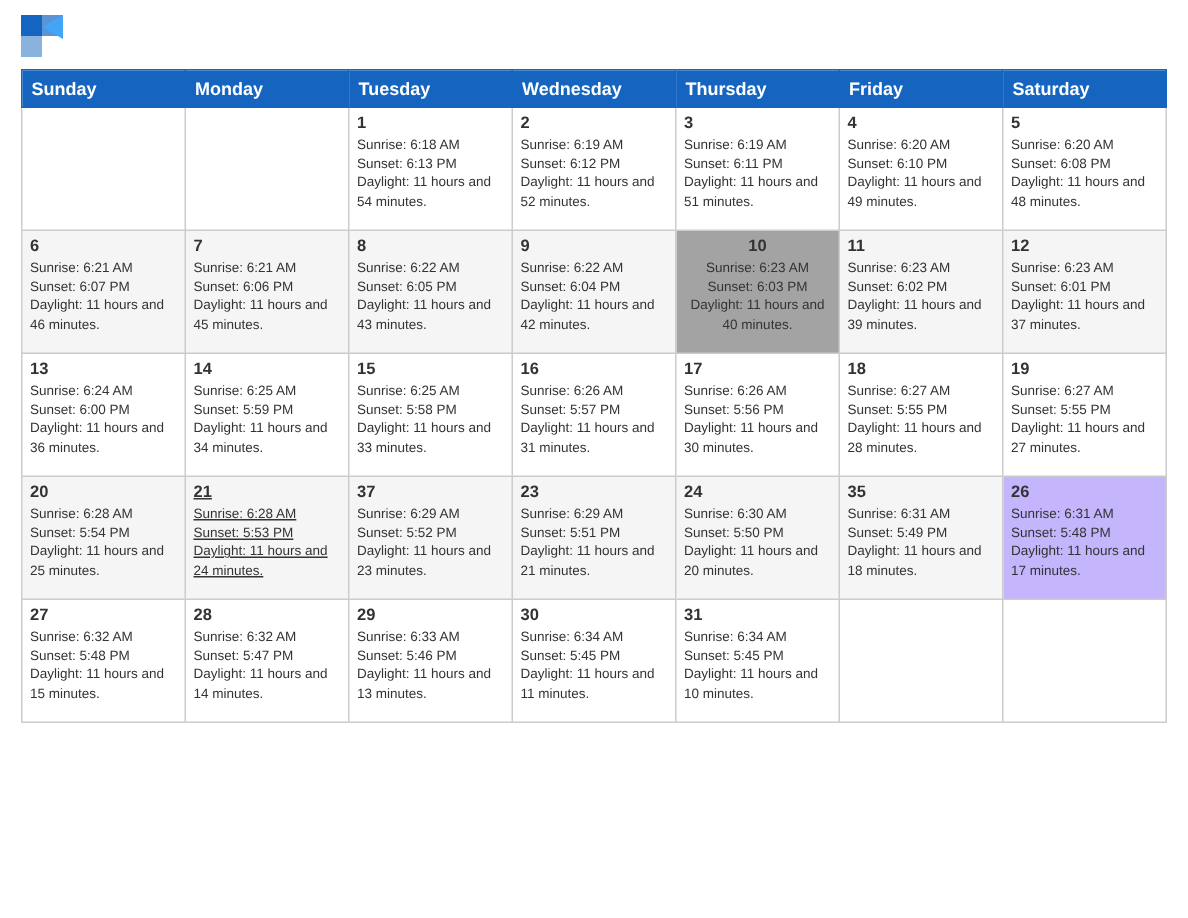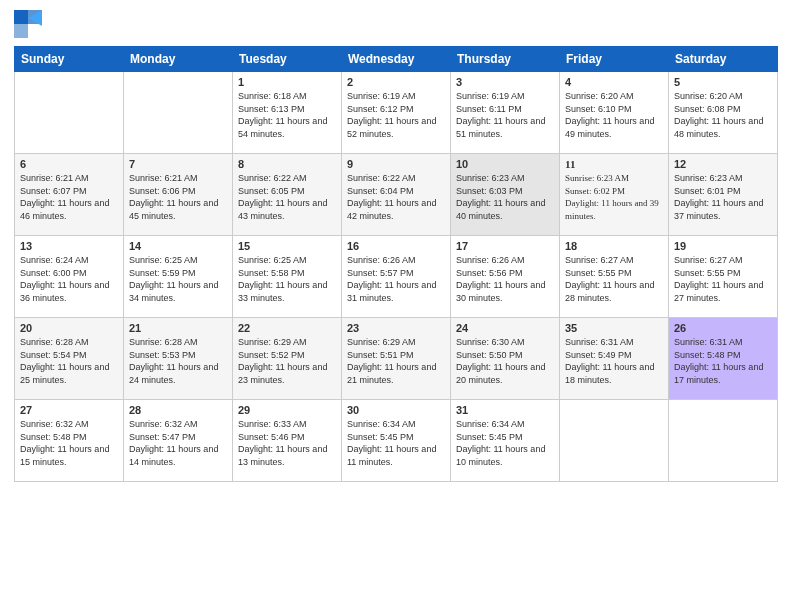--- a/index.html
+++ b/index.html
@@ -135,37 +135,37 @@
           <td><span class="day-num">2</span><span class="cell-text">Sunrise: 6:19 AM<br>Sunset: 6:12 PM<br>Daylight: 11 hours and 52 minutes.</span></td>
           <td><span class="day-num">3</span><span class="cell-text">Sunrise: 6:19 AM<br>Sunset: 6:11 PM<br>Daylight: 11 hours and 51 minutes.</span></td>
           <td><span class="day-num">4</span><span class="cell-text">Sunrise: 6:20 AM<br>Sunset: 6:10 PM<br>Daylight: 11 hours and 49 minutes.</span></td>
           <td><span class="day-num">5</span><span class="cell-text">Sunrise: 6:20 AM<br>Sunset: 6:08 PM<br>Daylight: 11 hours and 48 minutes.</span></td>
         </tr>
         <tr>
           <td style="background: rgb(245, 245, 245);"><span class="day-num">6</span><span class="cell-text">Sunrise: 6:21 AM<br>Sunset: 6:07 PM<br>Daylight: 11 hours and 46 minutes.</span></td>
           <td style="background: rgb(245, 245, 245);"><span class="day-num">7</span><span class="cell-text">Sunrise: 6:21 AM<br>Sunset: 6:06 PM<br>Daylight: 11 hours and 45 minutes.</span></td>
           <td style="background: rgb(245, 245, 245);"><span class="day-num">8</span><span class="cell-text">Sunrise: 6:22 AM<br>Sunset: 6:05 PM<br>Daylight: 11 hours and 43 minutes.</span></td>
           <td style="background: rgb(245, 245, 245);"><span class="day-num">9</span><span class="cell-text">Sunrise: 6:22 AM<br>Sunset: 6:04 PM<br>Daylight: 11 hours and 42 minutes.</span></td>
-          <td style="background: #e5e5e5;"><span class="day-num">10</span><span class="cell-text">Sunrise: 6:23 AM<br>Sunset: 6:03 PM<br>Daylight: 11 hours and 40 minutes.</span></td>
-          <td style="background: rgb(245, 245, 245); font-family: Liberation Serif, serif;"><span class="day-num">11</span><span class="cell-text">Sunrise: 6:23 AM<br>Sunset: 6:02 PM<br>Daylight: 11 hours and 39 minutes.</span></td>
+          <td style="background: #a3a3a3; text-align: center;"><span class="day-num">10</span><span class="cell-text">Sunrise: 6:23 AM<br>Sunset: 6:03 PM<br>Daylight: 11 hours and 40 minutes.</span></td>
+          <td style="background: rgb(245, 245, 245);"><span class="day-num">11</span><span class="cell-text">Sunrise: 6:23 AM<br>Sunset: 6:02 PM<br>Daylight: 11 hours and 39 minutes.</span></td>
           <td style="background: rgb(245, 245, 245); margin-top: 23px;"><span class="day-num">12</span><span class="cell-text">Sunrise: 6:23 AM<br>Sunset: 6:01 PM<br>Daylight: 11 hours and 37 minutes.</span></td>
         </tr>
         <tr>
           <td><span class="day-num">13</span><span class="cell-text">Sunrise: 6:24 AM<br>Sunset: 6:00 PM<br>Daylight: 11 hours and 36 minutes.</span></td>
           <td><span class="day-num">14</span><span class="cell-text">Sunrise: 6:25 AM<br>Sunset: 5:59 PM<br>Daylight: 11 hours and 34 minutes.</span></td>
           <td><span class="day-num">15</span><span class="cell-text">Sunrise: 6:25 AM<br>Sunset: 5:58 PM<br>Daylight: 11 hours and 33 minutes.</span></td>
           <td><span class="day-num">16</span><span class="cell-text">Sunrise: 6:26 AM<br>Sunset: 5:57 PM<br>Daylight: 11 hours and 31 minutes.</span></td>
           <td><span class="day-num">17</span><span class="cell-text">Sunrise: 6:26 AM<br>Sunset: 5:56 PM<br>Daylight: 11 hours and 30 minutes.</span></td>
           <td><span class="day-num">18</span><span class="cell-text">Sunrise: 6:27 AM<br>Sunset: 5:55 PM<br>Daylight: 11 hours and 28 minutes.</span></td>
           <td><span class="day-num">19</span><span class="cell-text">Sunrise: 6:27 AM<br>Sunset: 5:55 PM<br>Daylight: 11 hours and 27 minutes.</span></td>
         </tr>
         <tr>
           <td style="background: rgb(245, 245, 245);"><span class="day-num">20</span><span class="cell-text">Sunrise: 6:28 AM<br>Sunset: 5:54 PM<br>Daylight: 11 hours and 25 minutes.</span></td>
-          <td style="background: rgb(245, 245, 245);"><span class="day-num">21</span><span class="cell-text">Sunrise: 6:28 AM<br>Sunset: 5:53 PM<br>Daylight: 11 hours and 24 minutes.</span></td>
-          <td style="background: rgb(245, 245, 245);"><span class="day-num">22</span><span class="cell-text">Sunrise: 6:29 AM<br>Sunset: 5:52 PM<br>Daylight: 11 hours and 23 minutes.</span></td>
+          <td style="background: rgb(245, 245, 245); text-decoration: underline;"><span class="day-num">21</span><span class="cell-text">Sunrise: 6:28 AM<br>Sunset: 5:53 PM<br>Daylight: 11 hours and 24 minutes.</span></td>
+          <td style="background: rgb(245, 245, 245);"><span class="day-num">37</span><span class="cell-text">Sunrise: 6:29 AM<br>Sunset: 5:52 PM<br>Daylight: 11 hours and 23 minutes.</span></td>
           <td style="background: rgb(245, 245, 245);"><span class="day-num">23</span><span class="cell-text">Sunrise: 6:29 AM<br>Sunset: 5:51 PM<br>Daylight: 11 hours and 21 minutes.</span></td>
           <td style="background: rgb(245, 245, 245);"><span class="day-num">24</span><span class="cell-text">Sunrise: 6:30 AM<br>Sunset: 5:50 PM<br>Daylight: 11 hours and 20 minutes.</span></td>
           <td style="background: rgb(245, 245, 245);"><span class="day-num">35</span><span class="cell-text">Sunrise: 6:31 AM<br>Sunset: 5:49 PM<br>Daylight: 11 hours and 18 minutes.</span></td>
           <td style="background: #c4b5fd;"><span class="day-num">26</span><span class="cell-text">Sunrise: 6:31 AM<br>Sunset: 5:48 PM<br>Daylight: 11 hours and 17 minutes.</span></td>
         </tr>
         <tr>
           <td><span class="day-num">27</span><span class="cell-text">Sunrise: 6:32 AM<br>Sunset: 5:48 PM<br>Daylight: 11 hours and 15 minutes.</span></td>
           <td><span class="day-num">28</span><span class="cell-text">Sunrise: 6:32 AM<br>Sunset: 5:47 PM<br>Daylight: 11 hours and 14 minutes.</span></td>
           <td><span class="day-num">29</span><span class="cell-text">Sunrise: 6:33 AM<br>Sunset: 5:46 PM<br>Daylight: 11 hours and 13 minutes.</span></td>
           <td><span class="day-num">30</span><span class="cell-text">Sunrise: 6:34 AM<br>Sunset: 5:45 PM<br>Daylight: 11 hours and 11 minutes.</span></td>

